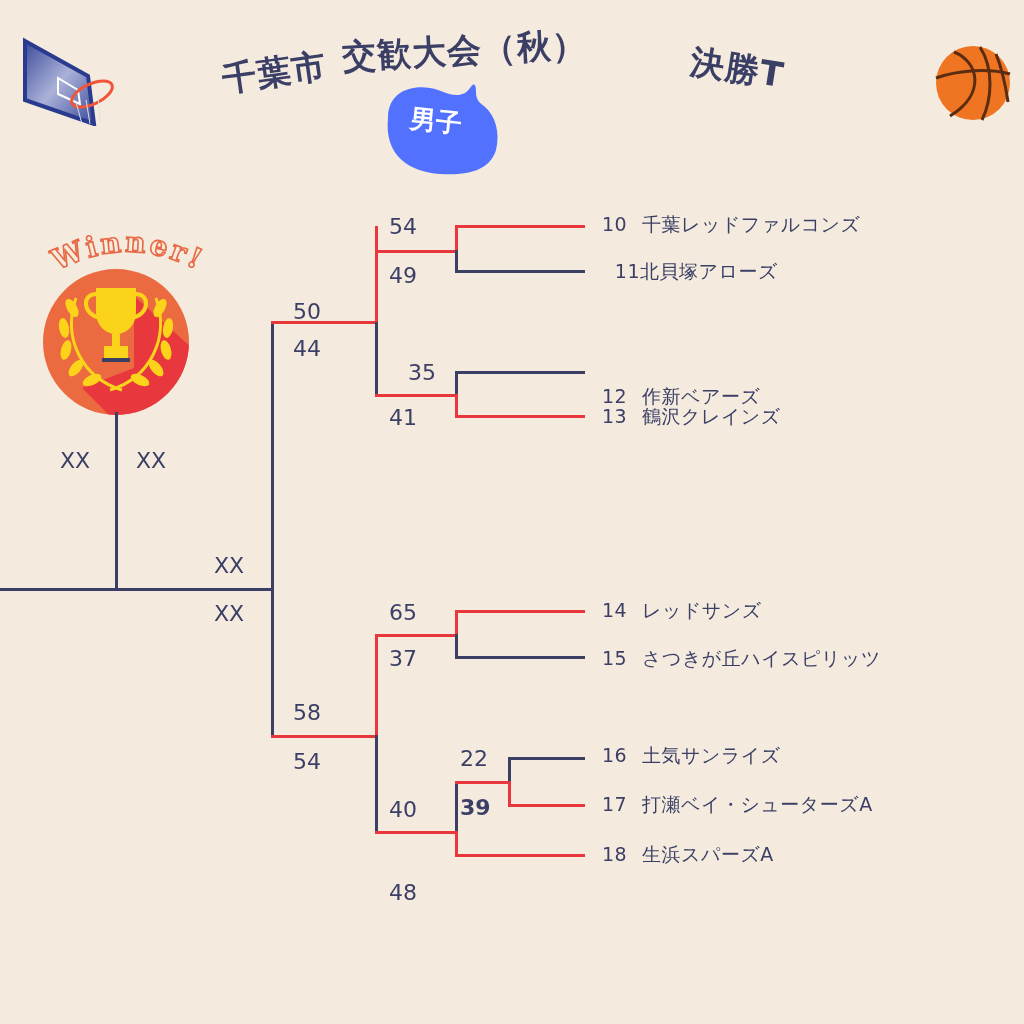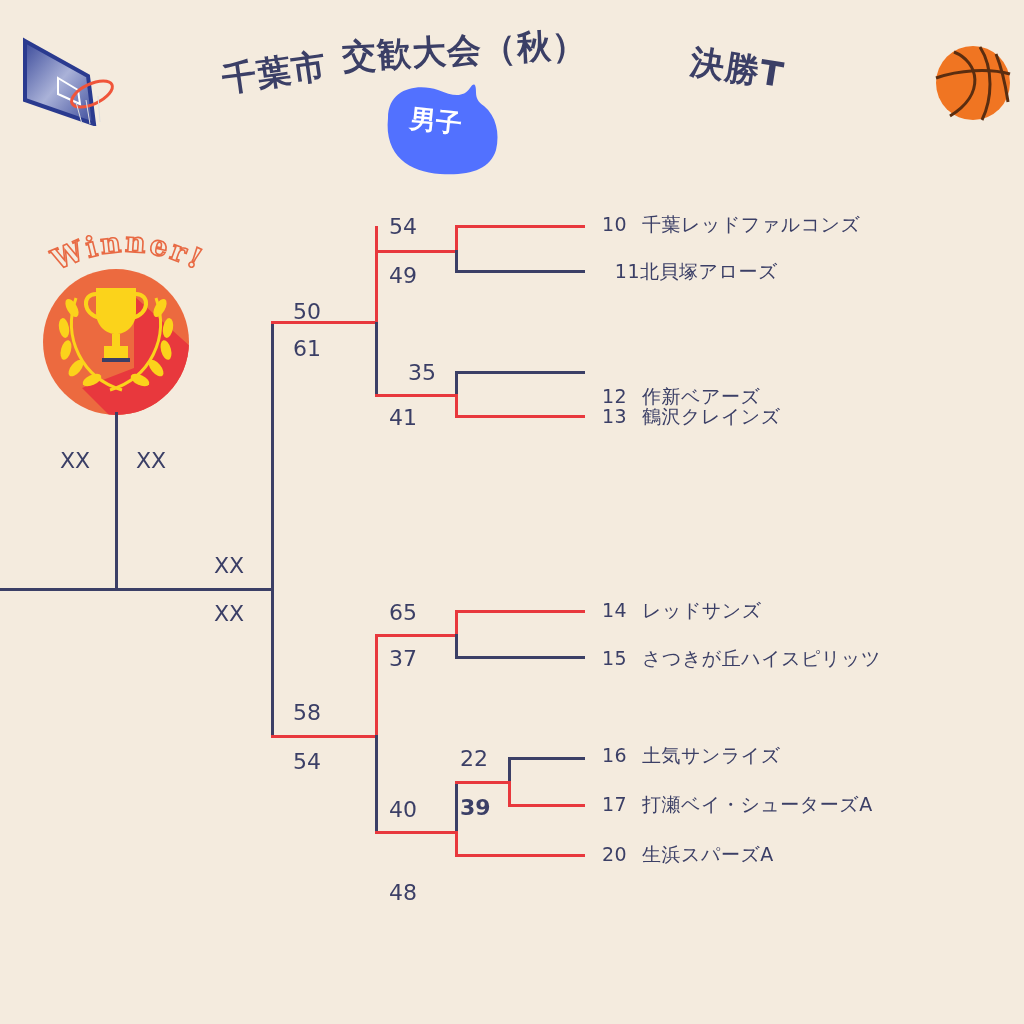--- a/index.html
+++ b/index.html
@@ -106,21 +106,21 @@
 <div class="score" style="left:60px; top:448px;">XX</div>
 <div class="score" style="left:136px; top:448px;">XX</div>
 <div class="score" style="left:214px; top:553px;">XX</div>
 <div class="score" style="left:214px; top:601px;">XX</div>
 
 <div class="line v navy" style="left:271px; top:322px; height:268px;"></div>
 <div class="line v navy" style="left:271px; top:588px; height:150px;"></div>
 
 <div class="line h red" style="left:271px; top:321px; width:106px;"></div>
 <div class="score" style="left:293px; top:299px;">50</div>
-<div class="score" style="left:293px; top:336px;">61</div>
+<div class="score" style="left:293px; top:336px;">44</div>
 <div class="line v red" style="left:375px; top:226px; height:98px;"></div>
 <div class="line v navy" style="left:375px; top:322px; height:74px;"></div>
 
 <div class="line h red" style="left:271px; top:735px; width:106px;"></div>
 <div class="score" style="left:293px; top:700px;">58</div>
 <div class="score" style="left:293px; top:749px;">54</div>
 <div class="line v red" style="left:375px; top:634px; height:103px;"></div>
 <div class="line v navy" style="left:375px; top:735px; height:96px;"></div>
 
 <div class="line h red" style="left:375px; top:250px; width:82px;"></div>
@@ -180,14 +180,14 @@
 <div class="team" style="left:602px; top:646px;">
   <span class="seed">15</span><span>さつきが丘ハイスピリッツ</span>
 </div>
 <div class="team" style="left:602px; top:743px;">
   <span class="seed">16</span><span>土気サンライズ</span>
 </div>
 <div class="team" style="left:602px; top:792px;">
   <span class="seed">17</span><span>打瀬ベイ・シューターズA</span>
 </div>
 <div class="team" style="left:602px; top:842px;">
-  <span class="seed">20</span><span>生浜スパーズA</span>
+  <span class="seed">18</span><span>生浜スパーズA</span>
 </div>
 
 </body></html>

